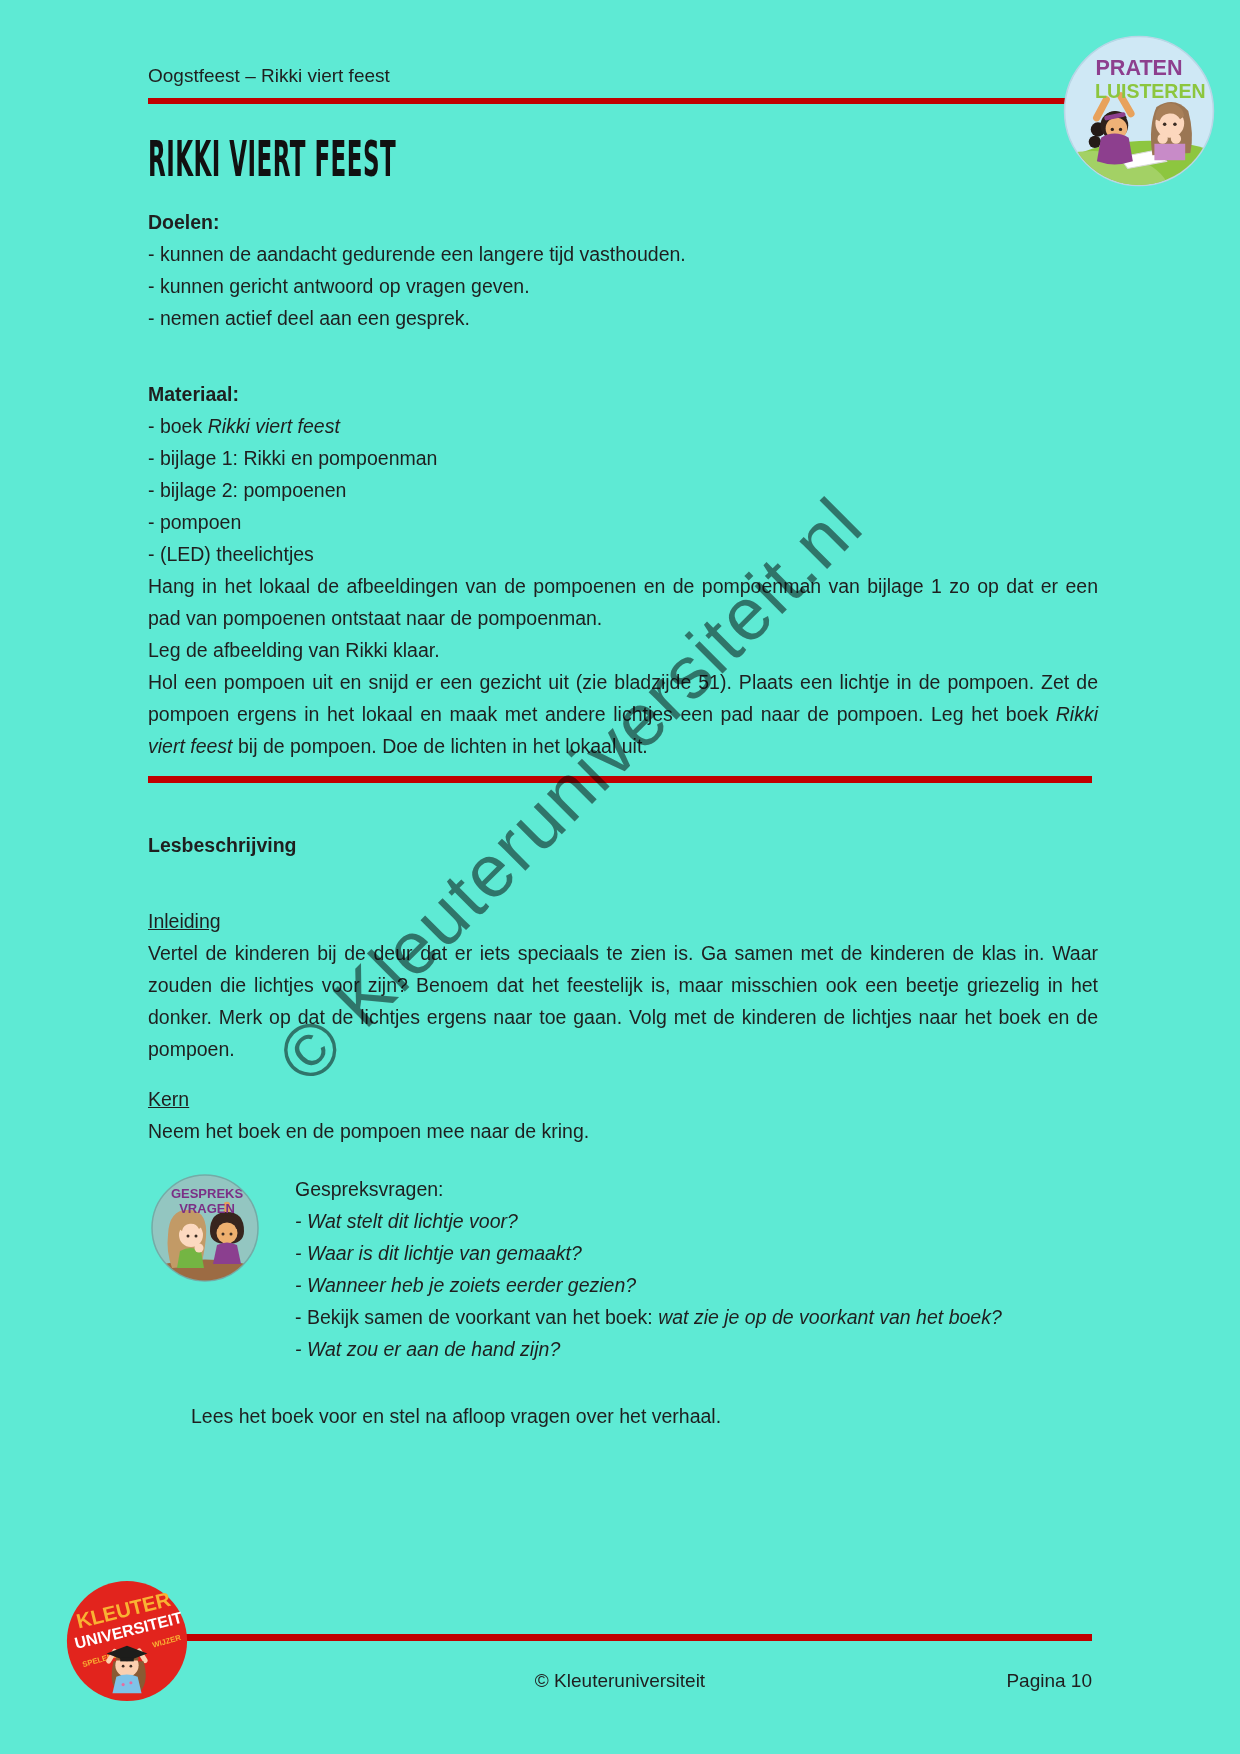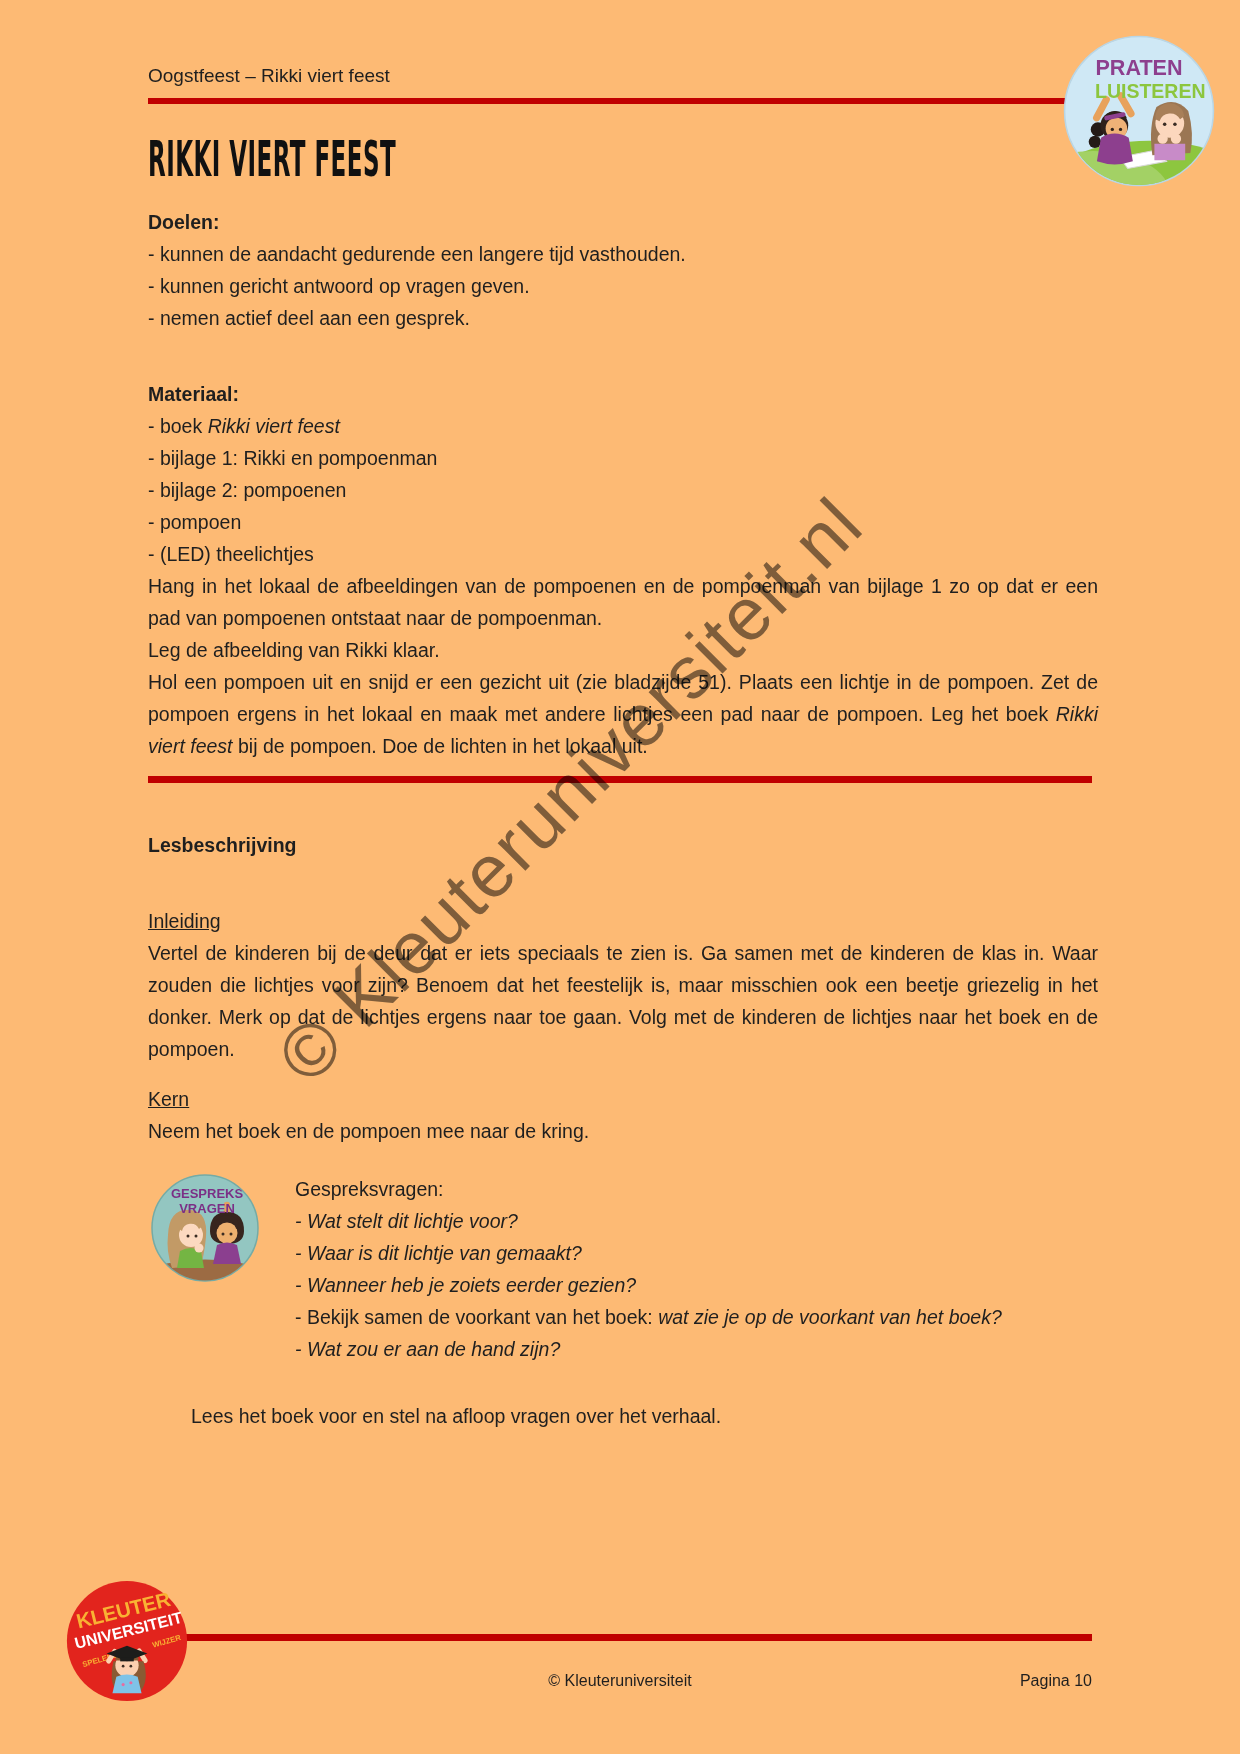--- a/index.html
+++ b/index.html
@@ -1,17 +1,17 @@
 <!DOCTYPE html>
 <html><head>
 <meta charset="utf-8">
 <style>
   html,body{margin:0;padding:0;background:#e9e9e9;}
   .page{
-    position:relative;width:1240px;height:1754px;margin:0 auto;background:#fdba74;
+    position:relative;width:1240px;height:1754px;margin:0 auto;background:#5eead4;
     font-family:"Liberation Sans",sans-serif;color:#1f1f1f;overflow:hidden;
   }
   .abs{position:absolute;}
   
   .header-title{left:148px;top:64px;font-size:19px;line-height:24px;}
   .header-rule{left:148px;top:98px;width:1007px;height:6px;background:#c00000;}
   .badge-praten{left:1062px;top:34px;width:154px;height:154px;}
   
   .content{left:148px;top:0;width:950px;font-size:19.5px;line-height:32px;}
   .doc-title{
@@ -32,21 +32,21 @@
   .closing{margin-top:35px;margin-left:43px;}
   
   .watermark{
     left:570px;top:790px;transform:translate(-50%,-50%) rotate(-45deg);
     font-size:74px;letter-spacing:2px;color:#6a6a6a;opacity:0.85;white-space:nowrap;
     mix-blend-mode:multiply;pointer-events:none;z-index:5;
   }
   
   .footer-rule{left:148px;top:1634px;width:944px;height:7px;background:#c00000;}
   .badge-kleuter{left:64px;top:1578px;width:126px;height:126px;z-index:2;}
-  .footer-row{left:148px;top:1668px;width:944px;font-size:16px;line-height:26px;}
+  .footer-row{left:148px;top:1668px;width:944px;font-size:19px;line-height:26px;}
   .footer-copy{display:block;text-align:center;}
   .footer-page{position:absolute;right:0;top:0;}
 </style>
 </head>
 <body>
 
 <div class="page">
 
   <div class="abs header-title">Oogstfeest – Rikki viert feest</div>
   <div class="abs header-rule"></div>

